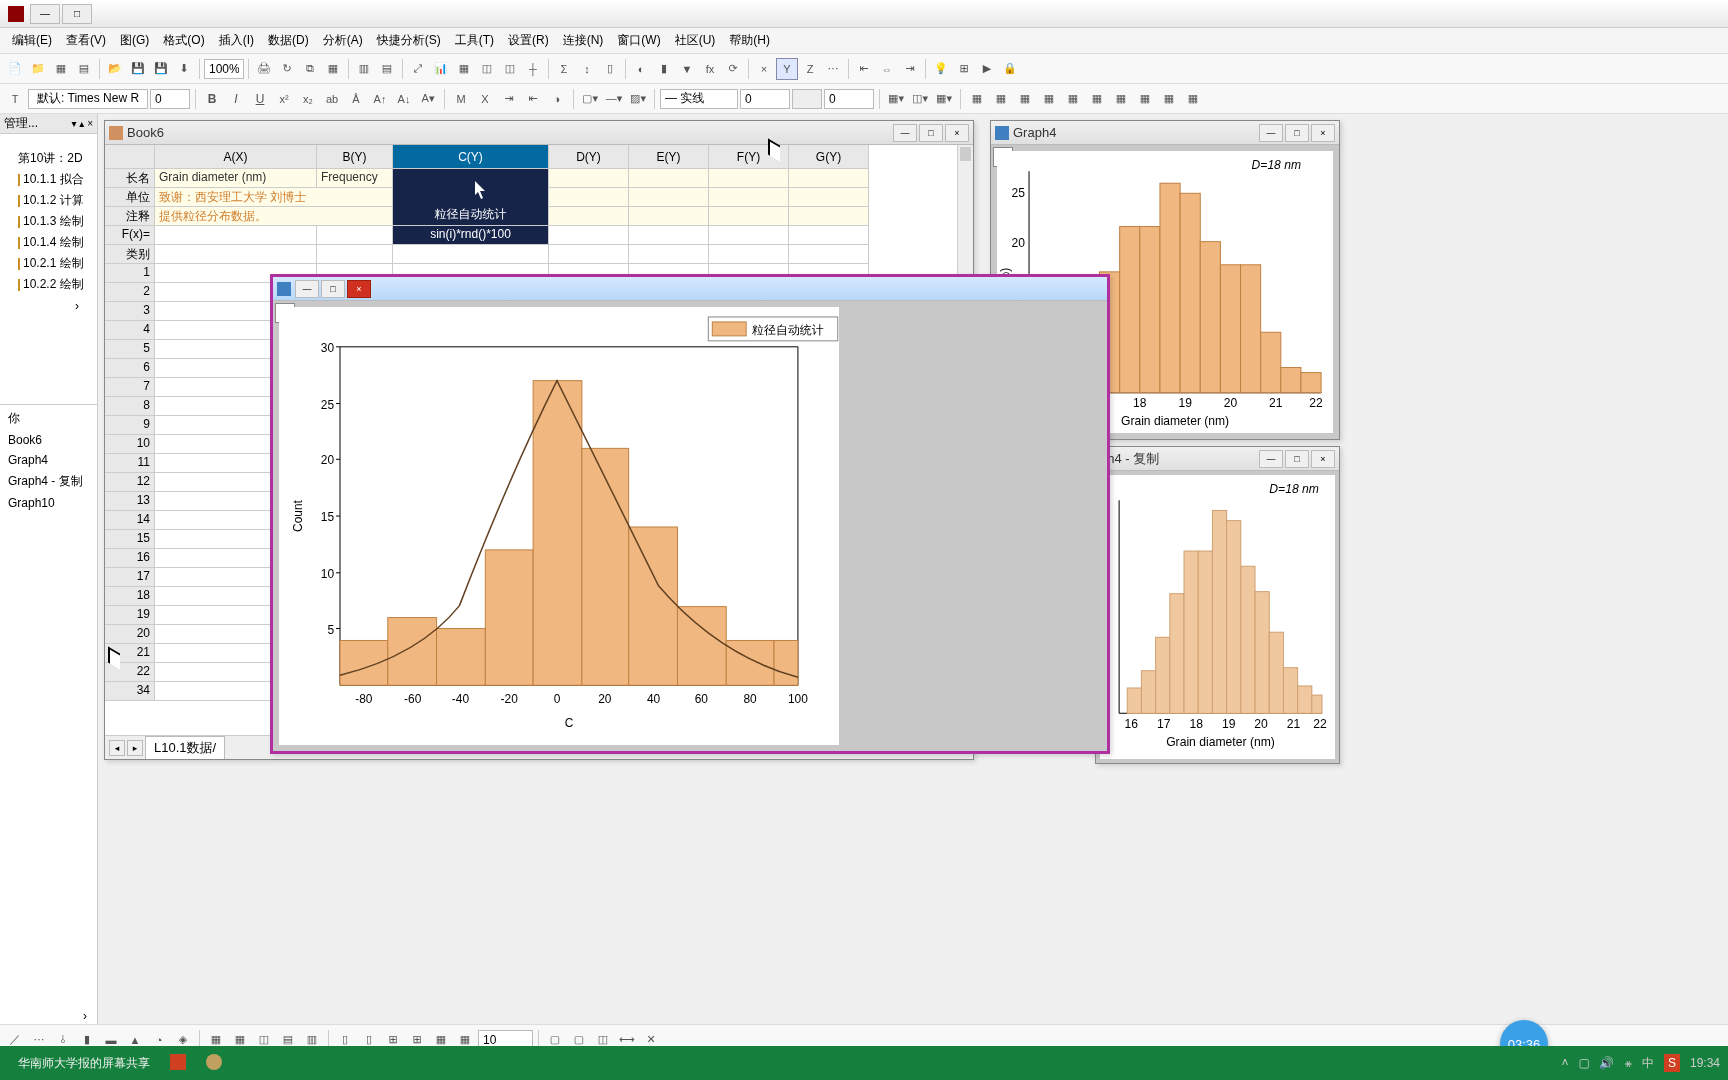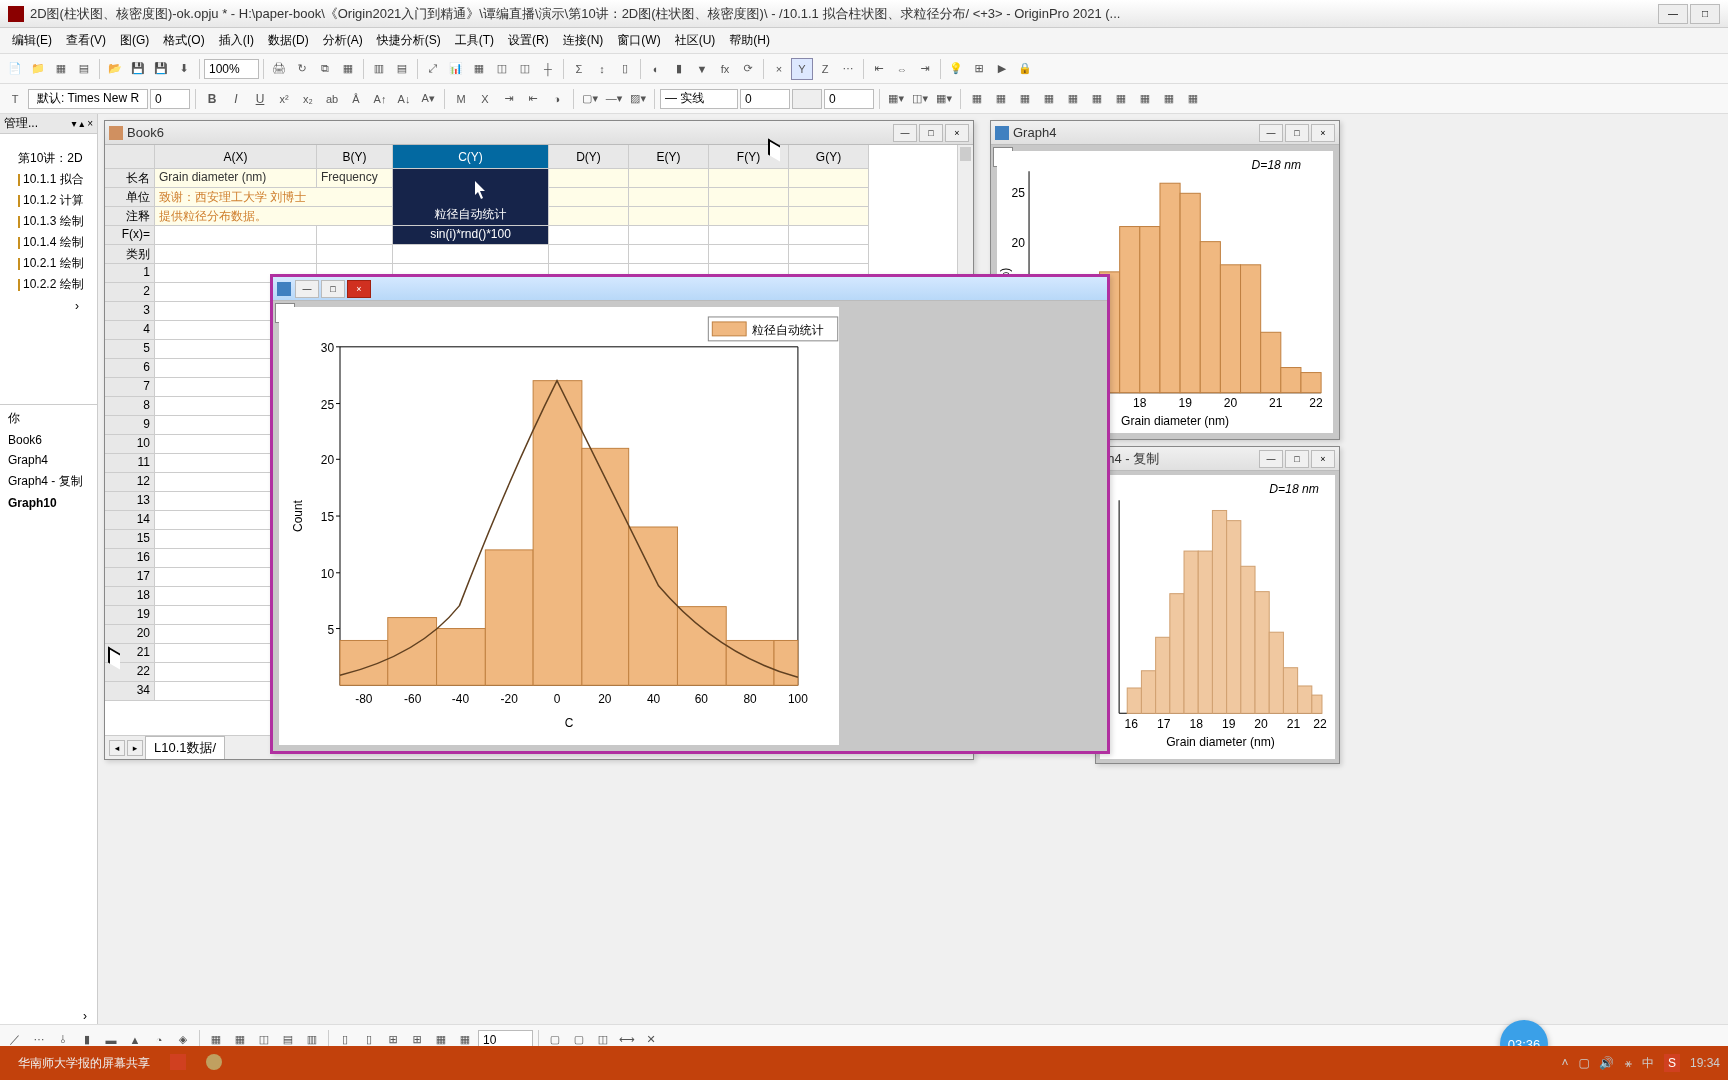--- a/index.html
+++ b/index.html
@@ -17,21 +17,21 @@
 .tinput { height:20px; border:1px solid #bbb; padding:0 4px; background:#fff; }
 .fontbar { height:30px; background:#f8f8f8; border-bottom:1px solid #ddd; display:flex; align-items:center; padding:0 4px; gap:2px; }
 .main { position:absolute; top:114px; left:0; right:0; bottom:50px; }
 .sidebar { position:absolute; left:0; top:0; width:98px; bottom:0; background:#fff; border-right:1px solid #ccc; }
 .sidebar-title { height:20px; background:#e8e8e8; border-bottom:1px solid #ccc; padding:2px 4px; font-size:11px; display:flex; justify-content:space-between; align-items:center; }
 .tree { padding:14px; }
 .tree-item { padding:2px 2px 2px 4px; display:flex; align-items:center; gap:3px; white-space:nowrap; overflow:hidden; font-size:12px; }
 .folder-icon { width:14px; height:12px; background:#f5c451; border:1px solid #c89020; }
 .lower-tree { position:absolute; bottom:0; left:0; right:0; top:290px; background:#fff; border-top:1px solid #ccc; padding:2px; }
 .lower-tree div { padding:3px 6px; }
-.lower-tree .active { font-weight:bold; }
+.lower-tree .active { font-weight:normal; }
 .mdi-window { position:absolute; background:#fff; border:1px solid #888; box-shadow:2px 2px 5px rgba(0,0,0,0.15); }
 .mdi-titlebar { height:24px; background:linear-gradient(#f0f0f0,#e0e0e0); border-bottom:1px solid #bbb; display:flex; align-items:center; padding:0 4px; }
 .mdi-titlebar.active { background:linear-gradient(#d4e8ff,#b8d8f8); }
 .mdi-icon { width:14px; height:14px; margin-right:4px; }
 .mdi-title { flex:1; font-size:13px; color:#333; }
 .mdi-btns { display:flex; gap:2px; }
 .mdi-btn { width:24px; height:18px; border:1px solid #bbb; background:#f0f0f0; display:flex; align-items:center; justify-content:center; cursor:pointer; font-size:9px; }
 .mdi-btn.closered { background:#d03020; color:#fff; border-color:#a02010; }
 
 .book-body { position:absolute; top:24px; left:0; right:0; bottom:0; overflow:hidden; background:#fff; }
@@ -45,33 +45,32 @@
 .darkcell { background:#16244a; color:#fff; text-align:center; }
 .sheet-tabs { position:absolute; bottom:0; left:0; right:0; height:24px; background:#eee; border-top:1px solid #ccc; display:flex; align-items:center; padding:0 4px; gap:2px; }
 .sheet-tab { padding:2px 8px; background:#fff; border:1px solid #bbb; border-bottom:none; font-size:13px; }
 .nav-btn { width:16px; height:16px; border:1px solid #bbb; background:#f0f0f0; display:flex; align-items:center; justify-content:center; font-size:9px; }
 
 .graph-body { position:absolute; top:24px; left:0; right:0; bottom:0; background:#c8c8c8; }
 .graph-page { position:absolute; background:#fff; }
 .layer-badge { position:absolute; top:2px; left:2px; width:20px; height:20px; background:#fff; border:1px solid #888; display:flex; align-items:center; justify-content:center; font-weight:bold; font-size:14px; }
 .bottombar { position:absolute; bottom:26px; left:0; right:0; height:30px; background:#f8f8f8; border-top:1px solid #ddd; display:flex; align-items:center; padding:0 4px; gap:2px; }
 .statusbar { position:absolute; bottom:0; left:0; right:0; height:26px; background:#eee; border-top:1px solid #ccc; display:flex; align-items:center; justify-content:flex-end; padding:0 8px; gap:12px; font-size:12px; }
-.taskbar { position:absolute; bottom:0; left:0; right:0; height:34px; background:#c2410c; display:flex; align-items:center; padding:0 8px; color:#ccc; }
+.taskbar { position:absolute; bottom:0; left:0; right:0; height:34px; background:#15803d; display:flex; align-items:center; padding:0 8px; color:#ccc; }
 .taskbar .task { padding:4px 10px; }
 .taskbar .tray { margin-left:auto; display:flex; align-items:center; gap:10px; }
 .cursor { position:absolute; width:14px; height:20px; pointer-events:none; }
 .cursor::before { content:""; position:absolute; left:0; top:0; border-left:2px solid #000; border-top:2px solid #000; width:10px; height:14px; transform:skewY(30deg); background:#fff; }
 .time-badge { position:absolute; width:48px; height:48px; border-radius:50%; background:#3aa0e8; color:#fff; display:flex; align-items:center; justify-content:center; font-size:13px; box-shadow:0 2px 6px rgba(0,0,0,0.3); }
 </style>
 </head>
 <body>
 
 <div class="titlebar">
   <div class="appicon"></div>
-  <div class="title">2D图(柱状图、核密度图)-ok.opju * - H:\paper-book\《Origin2021入门到精通》\谭编直播\演示\第10讲：2D图(柱状图、核密度图)\ - /10.1.1 拟合柱状图、求粒径分布/ &lt;+3&gt; - OriginPro 2021 (...</div>
   <div class="winbtns">
     <div class="winbtn">—</div>
     <div class="winbtn">□</div>
   </div>
 </div>
 
 <div class="menubar">
   <span>编辑(E)</span>
   <span>查看(V)</span>
   <span>图(G)</span>
@@ -92,21 +91,21 @@
   <div class="tbtn">📄</div>
   <div class="tbtn">📁</div>
   <div class="tbtn">▦</div>
   <div class="tbtn">▤</div>
   <div class="tsep"></div>
   <div class="tbtn">📂</div>
   <div class="tbtn">💾</div>
   <div class="tbtn">💾</div>
   <div class="tbtn">⬇</div>
   <div class="tsep"></div>
-  <input class="tinput" style="width: 55px;" value="100%">
+  <input class="tinput" style="width: 40px;" value="100%">
   <div class="tsep"></div>
   <div class="tbtn">🖨</div>
   <div class="tbtn">↻</div>
   <div class="tbtn">⧉</div>
   <div class="tbtn">▦</div>
   <div class="tsep"></div>
   <div class="tbtn">▥</div>
   <div class="tbtn">▤</div>
   <div class="tsep"></div>
   <div class="tbtn">⤢</div>

